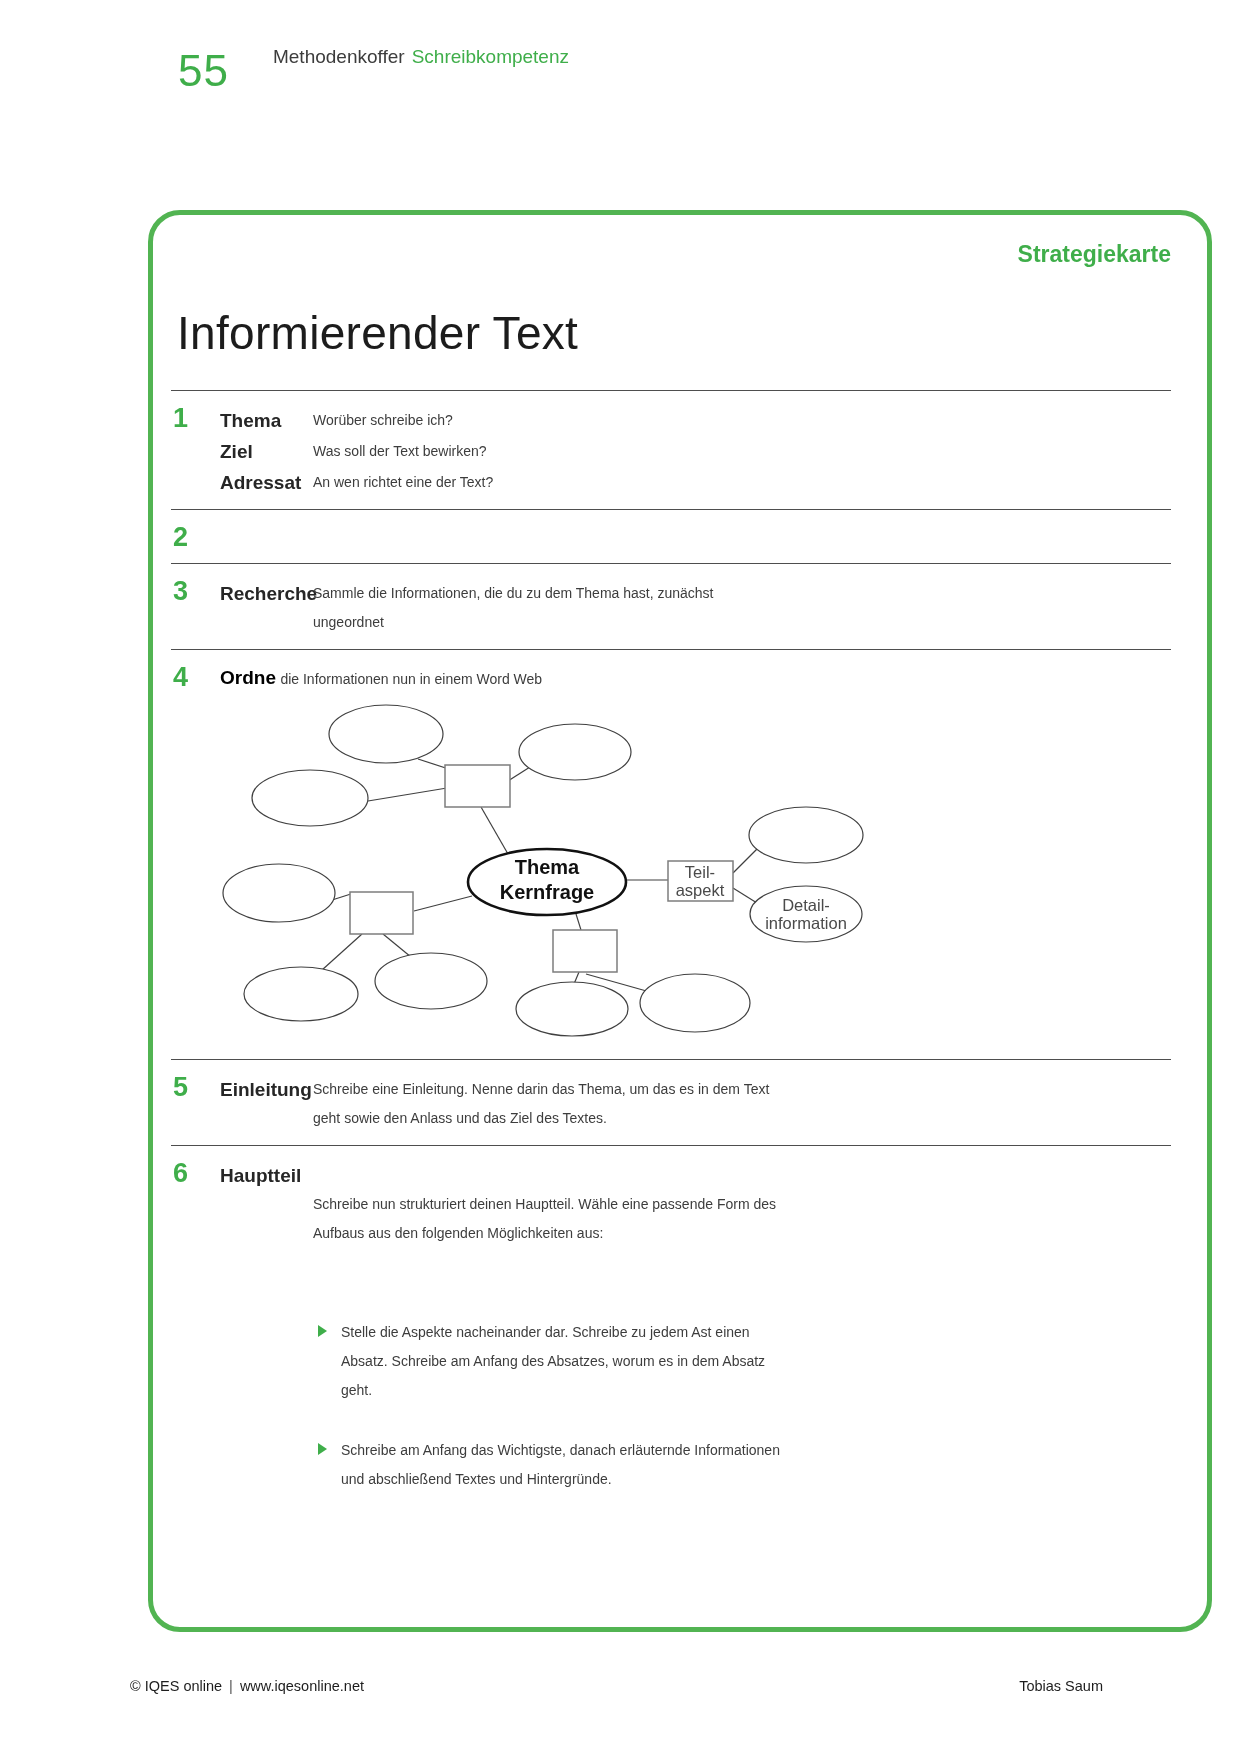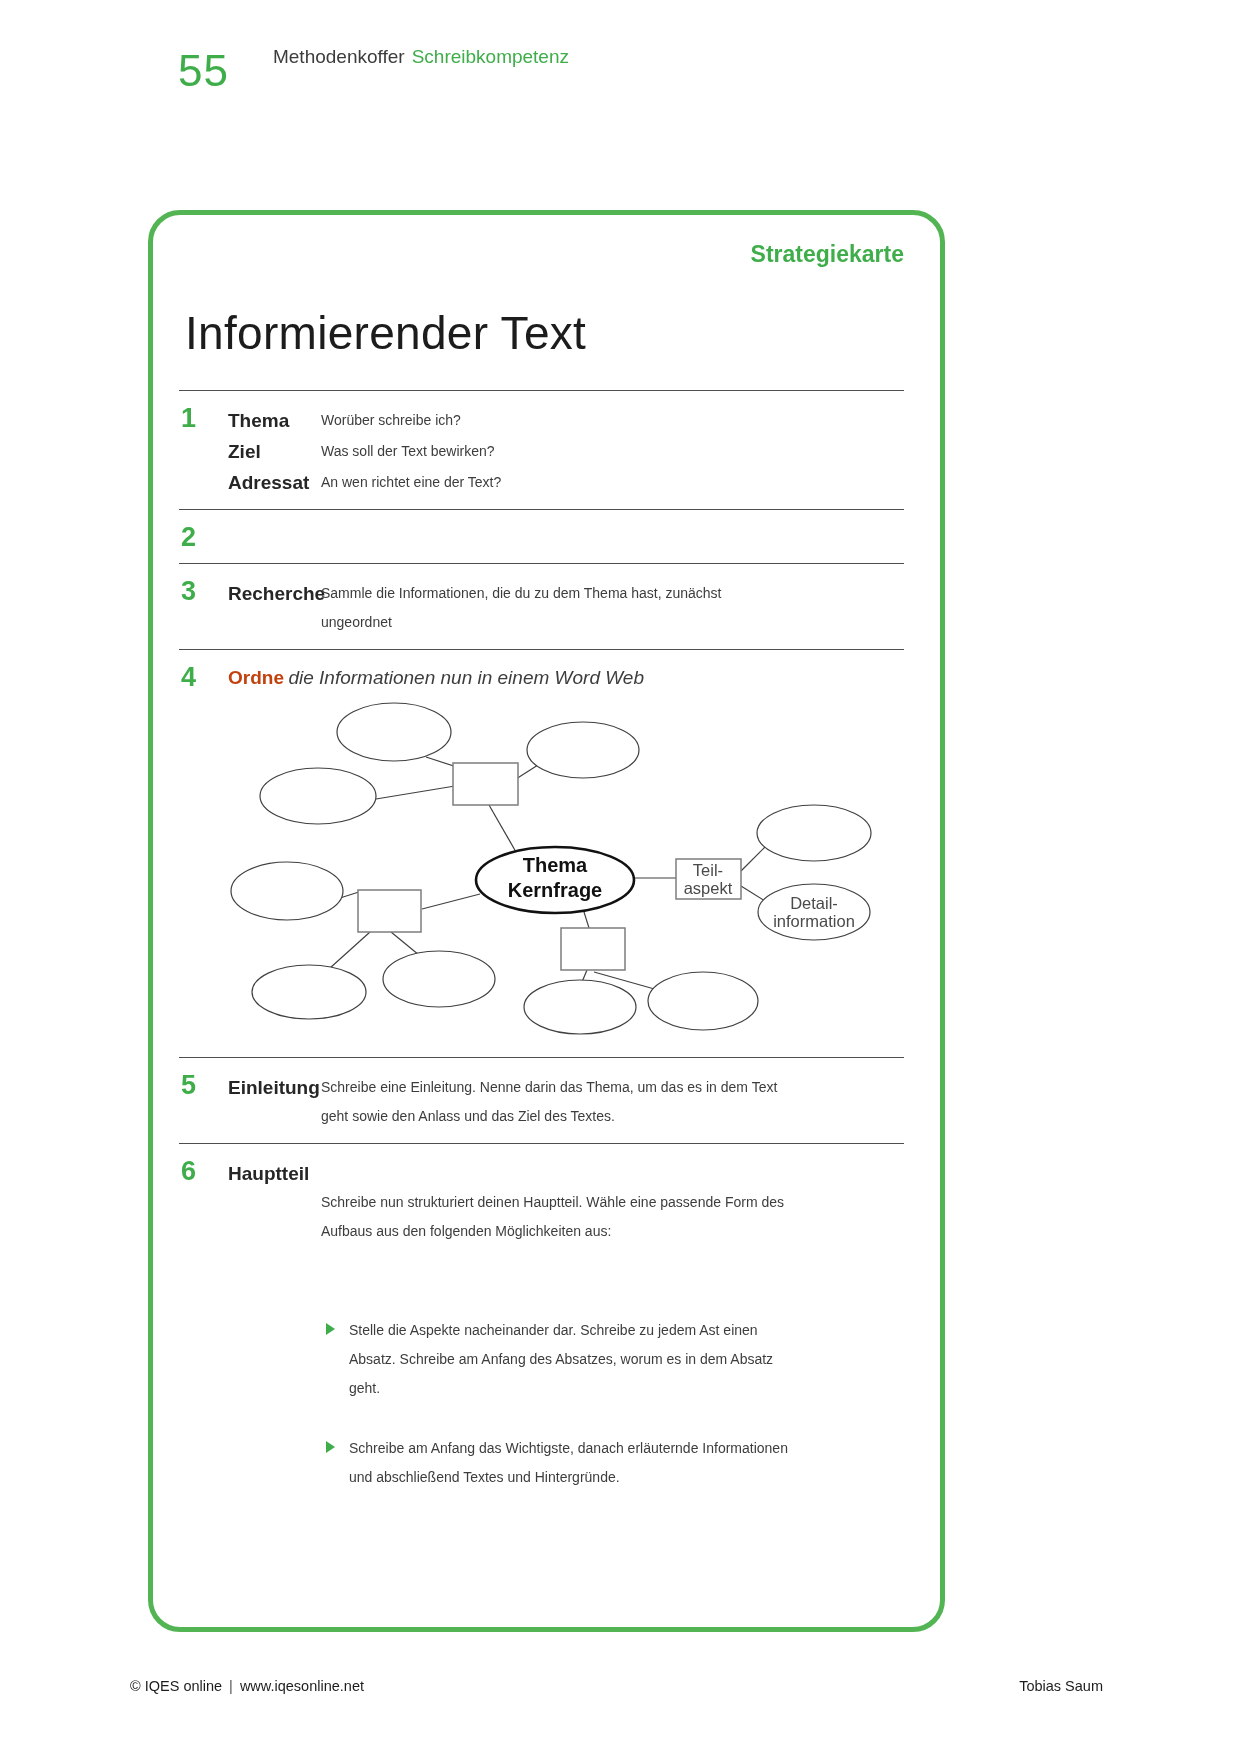--- a/index.html
+++ b/index.html
@@ -12,39 +12,39 @@
     width:1240px;height:1754px;position:relative;background:#ffffff;
     font-family:"Liberation Sans", sans-serif;color:var(--body-text);
   }
   
   .page-header{position:absolute;left:130px;top:46px;display:flex;align-items:flex-start;margin-left:48px;}
   .page-number{font-size:44px;color:var(--green);font-weight:400;letter-spacing:1px;}
   .header-title{margin-left:44px;font-size:19px;color:#3c3c3c;}
   .header-subtitle{margin-left:7px;font-size:19px;color:var(--green);}
   
   .card{
-    position:absolute;left:148px;top:210px;width:797px;height:1422px;
+    position:absolute;left:148px;top:210px;width:1064px;height:1422px;
     border:5px solid var(--card-border);border-radius:32px;
-    padding:0 36px 0 26px;overflow:hidden;background:#fff;
+    padding:0 36px 0 18px;overflow:hidden;background:#fff;
   }
   .badge{margin-top:26px;text-align:right;font-size:23px;font-weight:bold;color:var(--green);}
   .card-title{margin:38px 0 0 6px;font-size:46px;font-weight:400;color:var(--heading-text);letter-spacing:0.3px;}
   .rows{margin-top:30px;}
   .row{
     display:grid;grid-template-columns:47px 93px 1fr;
     border-top:1px solid var(--divider);padding:13px 0 12px 2px;
   }
   .num{font-size:27px;font-weight:bold;color:var(--green);line-height:28px;}
   .label{font-size:19px;font-weight:bold;color:#262626;line-height:29px;padding-top:2px;}
   .text{font-size:14px;color:var(--body-text);line-height:29px;padding-top:2px;white-space:pre-line;}
   .pairs{grid-column:2/4;display:grid;grid-template-columns:93px 1fr;}
   .cell-span{grid-column:2/4;}
   .para+.para{margin-top:5px;}
-  .inline-label{font-size:19px;font-weight:bold;color:#c2410c;line-height:29px;}
-  .inline-text{font-size:19px;color:var(--body-text);line-height:29px;font-style:italic;}
+  .inline-label{font-size:19px;font-weight:bold;color:#000000;line-height:29px;}
+  .inline-text{font-size:14px;color:var(--body-text);line-height:29px;}
   .bullets{list-style:none;margin:10px 0 0;padding:0;}
   .bullets li{display:flex;}
   .tri{
     flex:none;width:0;height:0;margin:9px 14px 0 5px;
     border-left:9px solid var(--green);
     border-top:6px solid transparent;border-bottom:6px solid transparent;
   }
   .diagram{display:block;margin-top:6px;}
   .diagram line{stroke:#404040;stroke-width:1.2;}
   .diagram .node{fill:#ffffff;stroke:#404040;stroke-width:1.2;}

